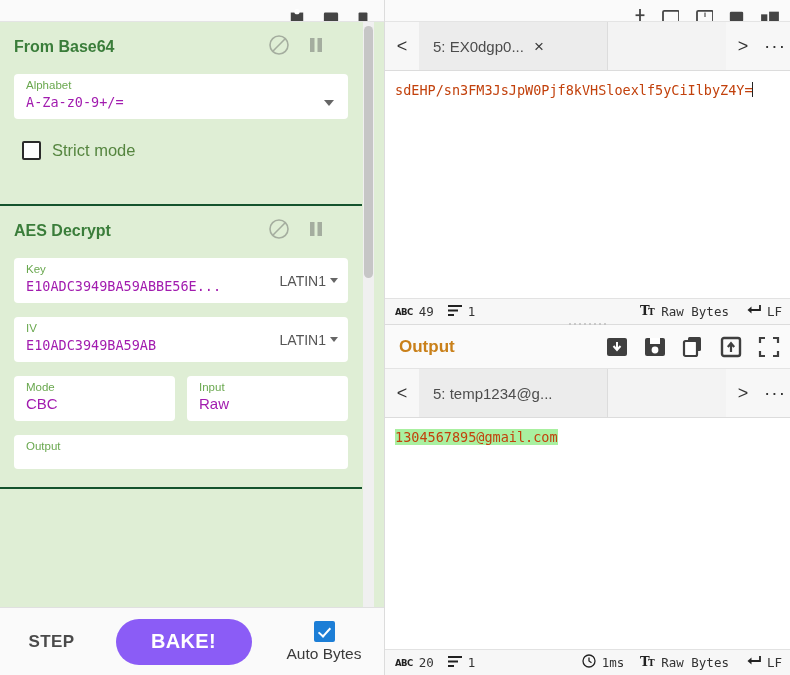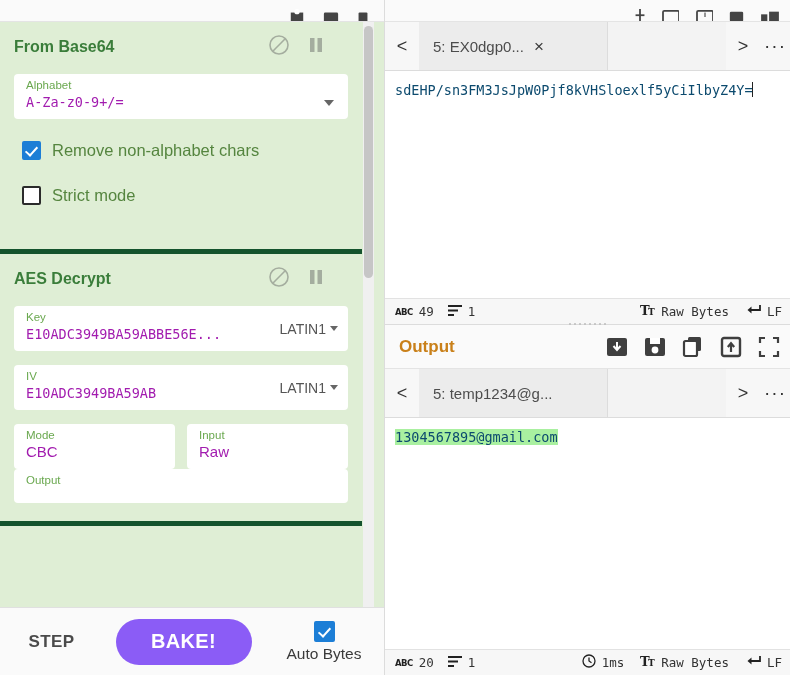--- a/index.html
+++ b/index.html
@@ -73,21 +73,21 @@
   #recipe-list {
     position: absolute;
     left: 0; top: 0;
     width: 362px;
     background: #dfeed5;
     padding: 0;
   }
   .op {
     position: relative;
     background: #dfeed5;
-    border-bottom: 5px solid #14532d;
+    border-bottom: 2px solid #14532d;
     padding: 12px 14px 18px 14px;
     box-sizing: border-box;
   }
   .op-head {
     display: flex;
     align-items: center;
     justify-content: space-between;
     margin-bottom: 14px;
   }
   .op-title {
@@ -193,20 +193,21 @@
     transform: rotate(42deg);
   }
   .cb-label {
     font-size: 16.5px;
     color: #55853f;
   }
 
   .arg-row {
     display: flex;
     gap: 12px;
+    margin-bottom: 14px;
   }
   .arg-row .arg { flex: 1 1 0; margin-bottom: 0; }
 
   
   #recipe-scrollbar {
     position: absolute;
     right: 10px;
     top: 0;
     width: 11px;
     height: 100%;
@@ -375,21 +376,21 @@
   }
 
   .io-text {
     flex: 1 1 auto;
     background: #ffffff;
     padding: 8px 23px 0 10px;
     box-sizing: border-box;
     font-family: "DejaVu Sans Mono", monospace;
     font-size: 13.5px;
     line-height: 22px;
-    color: #0c4a6e;
+    color: #c2410c;
     word-break: break-all;
     white-space: pre-wrap;
     overflow: hidden;
     position: relative;
     cursor: text;
   }
   #input-text .caret {
     display: inline-block;
     width: 1px;
     height: 15px;
@@ -504,24 +505,20 @@
               </span>
             </span>
           </div>
 
           <div class="arg" style="padding-right:34px;">
             <span class="arg-label">Alphabet</span>
             <span class="arg-value">A-Za-z0-9+/=</span>
             <span class="caret-down arg-dropdown-caret"></span>
           </div>
 
-          <div class="checkbox-row">
-            <span class="cb checked"></span>
-            <span class="cb-label">Remove non-alphabet chars</span>
-          </div>
 
           <div class="checkbox-row">
             <span class="cb"></span>
             <span class="cb-label">Strict mode</span>
           </div>
         </div>
 
         <div class="op">
           <div class="op-head">
             <span class="op-title">AES Decrypt</span>

